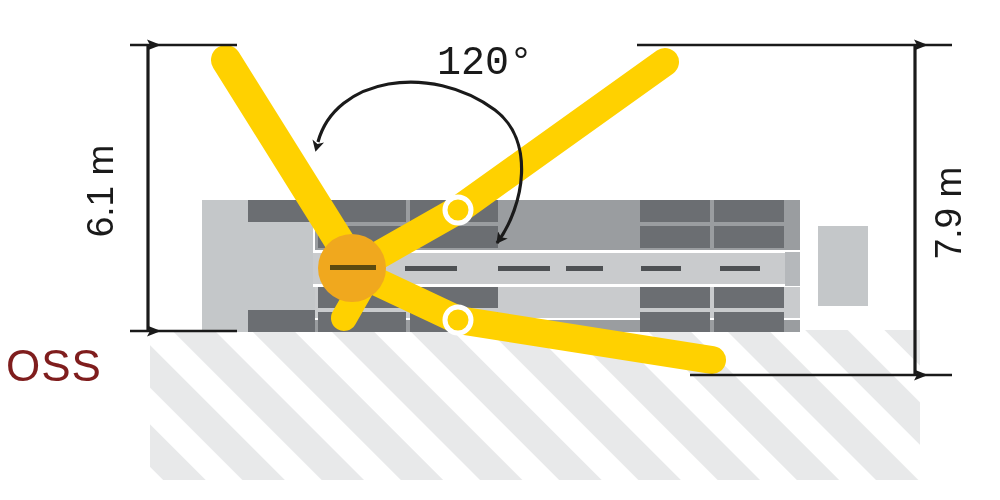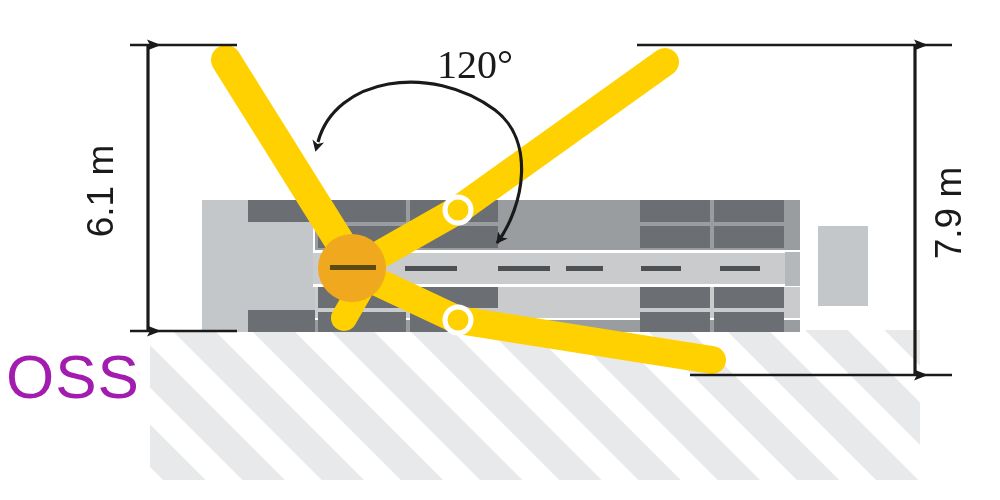--- a/index.html
+++ b/index.html
@@ -38,32 +38,32 @@
   }
   #label-right {
     left: 903px;
     top: 192px;
     transform: rotate(-90deg);
   }
   #label-angle {
     position: absolute;
     left: 437px;
     top: 41px;
-    font-family: Liberation Serif, serif;
+    font-family: Liberation Mono, monospace;
     font-size: 40px;
     color: #1a1a1a;
     white-space: nowrap;
   }
   #watermark {
     position: absolute;
     left: 6px;
     top: 341px;
     font-family: "Liberation Sans", sans-serif;
-    font-size: 62px;
-    color: #a21caf;
+    font-size: 44px;
+    color: #7f1d1d;
     letter-spacing: 1px;
     white-space: nowrap;
   }
 </style>
 </head>
 <body>
 
 <div id="stage">
 
   <svg width="1000" height="500" viewBox="0 0 1000 500">

